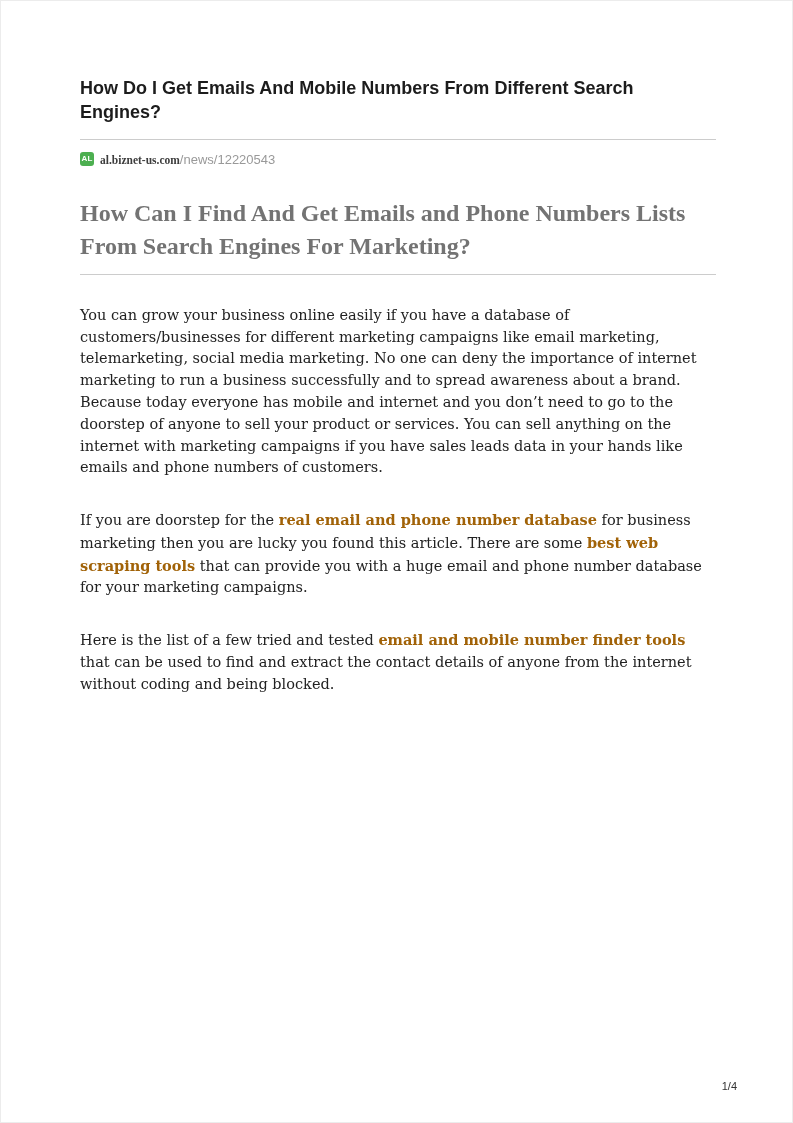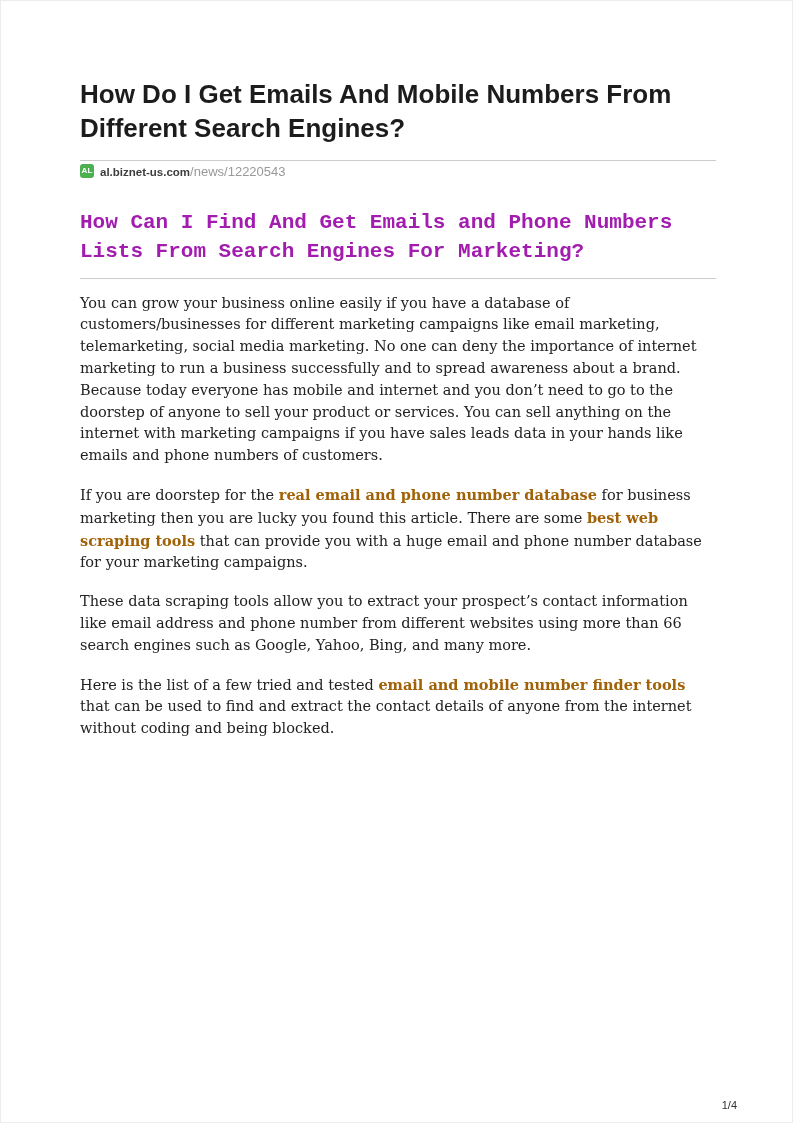--- a/index.html
+++ b/index.html
@@ -19,35 +19,35 @@
   }
   .content {
     position: absolute;
     left: 79px;
     top: 76px;
     width: 636px;
   }
   .article-title {
     margin: 0 0 14px 0;
     font-family: "Liberation Sans", sans-serif;
-    font-size: 26px;
+    font-size: 18px;
     font-weight: bold;
     line-height: 1.32;
     color: #1c1c1c;
   }
   .rule {
     border: none;
     border-top: 1px solid #cccccc;
     margin: 0;
     height: 0;
   }
   .source-row {
     display: flex;
     align-items: center;
-    margin: 2px 0 0 0;
+    margin: 11px 0 0 0;
     height: 16px;
   }
   .favicon {
     display: inline-flex;
     align-items: center;
     justify-content: center;
     width: 14px;
     height: 14px;
     border-radius: 3px;
     background: #4caf50;
@@ -55,51 +55,52 @@
     font-size: 8px;
     font-weight: bold;
     margin-right: 6px;
     flex: 0 0 auto;
     letter-spacing: 0.2px;
   }
   .source-domain {
     font-size: 11.5px;
     font-weight: bold;
     color: #3d3d3d;
+    font-family: Liberation Serif, serif;
   }
   .source-path {
     font-size: 13px;
     font-weight: normal;
     color: #999999;
   }
   .section-heading {
     margin: 30px 0 11px 0;
-    font-family: Liberation Mono, monospace;
-    font-size: 21px;
+    font-family: Liberation Serif, serif;
+    font-size: 24px;
     font-weight: bold;
     line-height: 1.38;
-    color: #a21caf;
+    color: #737373;
   }
   .body-copy {
     font-family: "DejaVu Serif", "Liberation Serif", serif;
     font-size: 14.5px;
     line-height: 21.8px;
     color: #222222;
   }
   .body-copy p {
-    margin: 14px 0 17px 0;
+    margin: 30px 0 17px 0;
   }
   .body-copy strong {
     font-weight: bold;
     color: #a16207;
   }
   .page-number {
     position: absolute;
     right: 55px;
-    bottom: 11px;
+    bottom: 30px;
     font-family: "Liberation Sans", sans-serif;
     font-size: 11px;
     color: #333333;
   }
 </style>
 </head>
 <body>
 
 <div class="page">
   <div class="content">
@@ -113,20 +114,19 @@
       <span><span class="source-domain">al.biznet-us.com</span><span class="source-path">/news/12220543</span></span>
     </div>
 
     <h2 class="section-heading">How Can I Find And Get Emails and Phone Numbers Lists From Search Engines For Marketing?</h2>
 
     <hr class="rule">
 
     <div class="body-copy">
       <p>You can grow your business online easily if you have a database of customers/businesses for different marketing campaigns like email marketing, telemarketing, social media marketing. No one can deny the importance of internet marketing to run a business successfully and to spread awareness about a brand. Because today everyone has mobile and internet and you don’t need to go to the doorstep of anyone to sell your product or services. You can sell anything on the internet with marketing campaigns if you have sales leads data in your hands like emails and phone numbers of customers.</p>
       <p><span>If you are doorstep for the </span><strong>real email and phone number database</strong><span> for business marketing then you are lucky you found this article. There are some </span><strong>best web scraping tools</strong><span> that can provide you with a huge email and phone number database for your marketing campaigns.</span></p>
-      <p>These data scraping tools allow you to extract your prospect’s contact information like email address and phone number from different websites using more than 66 search engines such as Google, Yahoo, Bing, and many more.</p>
       <p><span>Here is the list of a few tried and tested </span><strong>email and mobile number finder tools</strong><span> that can be used to find and extract the contact details of anyone from the internet without coding and being blocked.</span></p>
     </div>
 
   </div>
 
   <div class="page-number">1/4</div>
 </div>
 
 </body></html>

